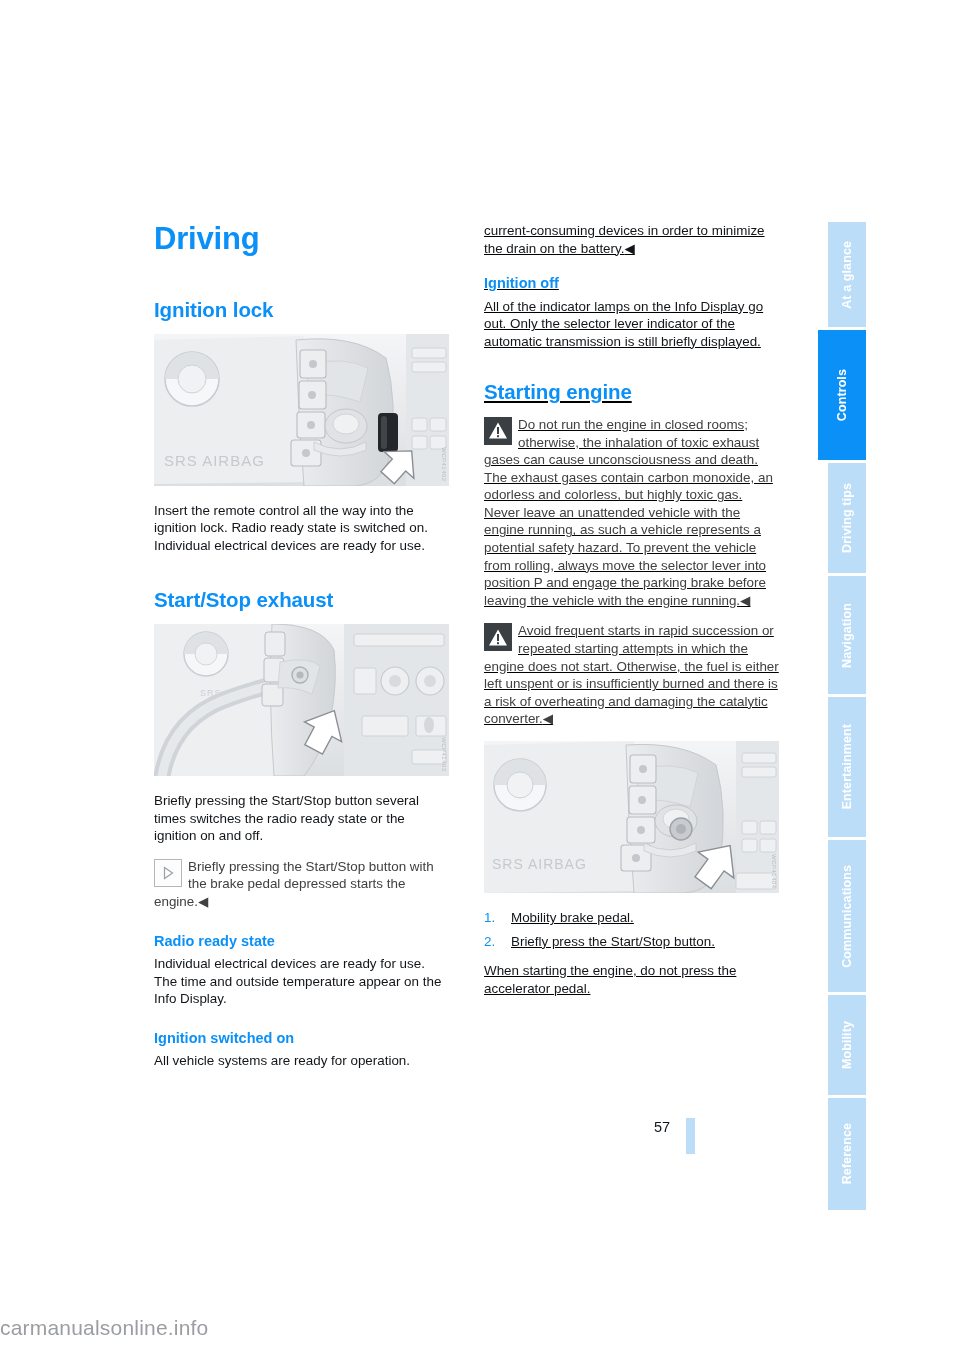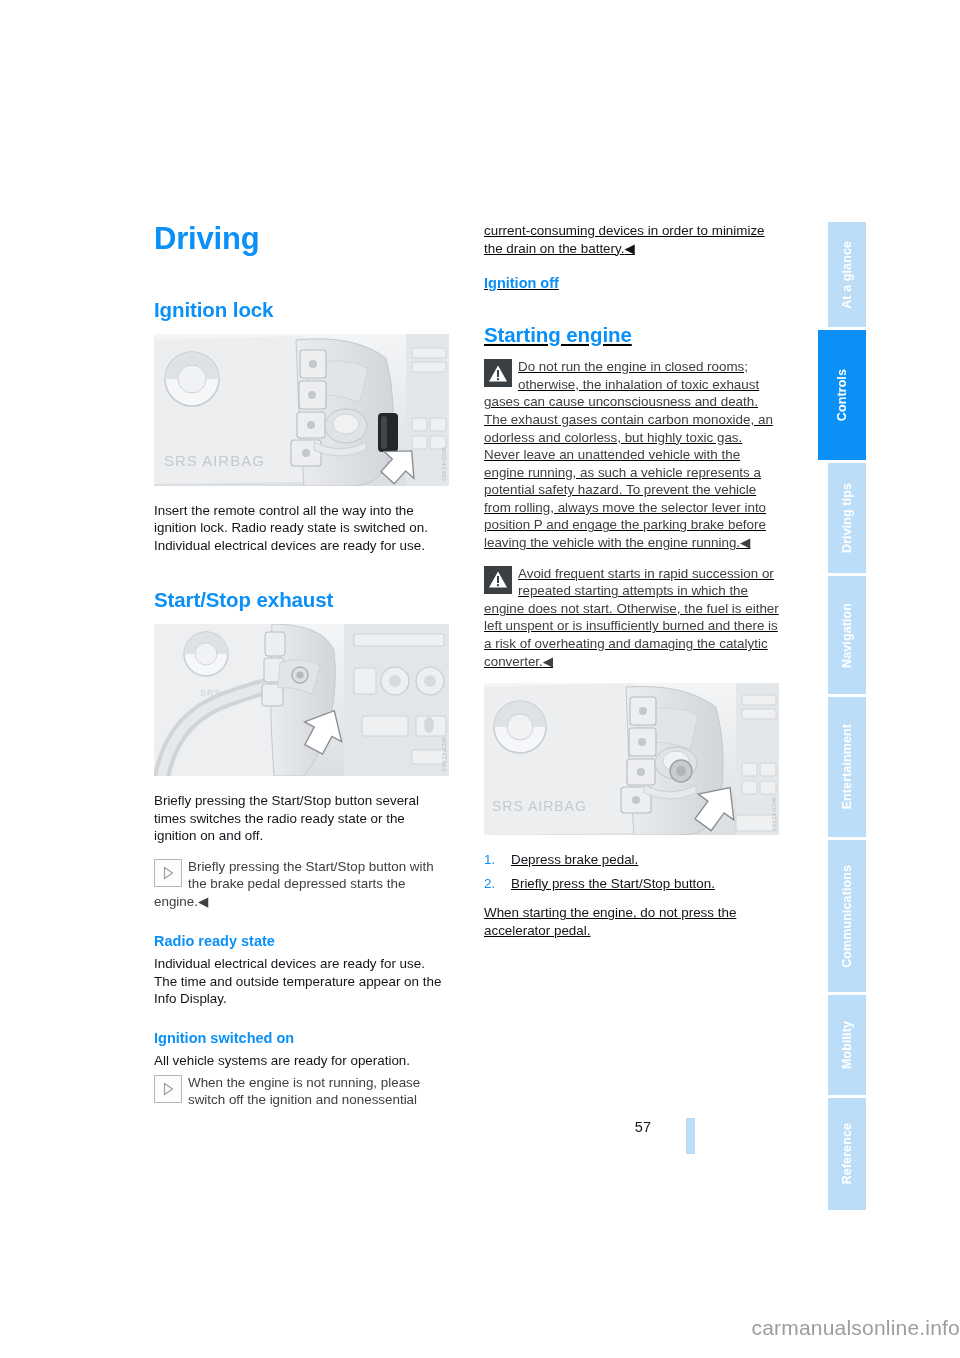--- a/index.html
+++ b/index.html
@@ -162,43 +162,43 @@
     position: absolute;
     left: 0;
     top: 0;
     color: #0a90f7;
     font-weight: normal;
   }
 
   
   #pagenum {
     position: absolute;
-    left: 623px;
+    left: 654px;
     top: 1119px;
     font-size: 14.5px;
     color: #12161a;
-    text-align: right;
+    text-align: left;
     width: 28px;
   }
   #pagebar {
     position: absolute;
     left: 686px;
     top: 1118px;
     width: 9px;
     height: 36px;
     background: #bcddf8;
   }
 
   
   #watermark {
     position: absolute;
     left: 0;
     top: 1316px;
     width: 960px;
-    text-align: right;
+    text-align: left;
     font-size: 21px;
     color: #9a9da1;
     letter-spacing: 0.2px;
   }
 </style>
 </head>
 <body>
 
 <div id="page">
 
@@ -352,36 +352,29 @@
       </span>
       <span class="txt"><span>Briefly pressing the Start/Stop button with the brake pedal depressed starts the engine.</span><span>◀</span></span>
     </div>
 
     <h3 class="sub">Radio ready state</h3>
     <p class="body">Individual electrical devices are ready for use. The time and outside temperature appear on the Info Display.</p>
 
     <h3 class="sub">Ignition switched on</h3>
     <p class="body tight">All vehicle systems are ready for operation.</p>
 
-    <div class="note" style="margin-top:4px">
-      <span class="glyph info">
-        <svg width="14" height="14" viewBox="0 0 14 14" aria-hidden="true">
-          <path d="M3.5 1.5 L11.5 7 L3.5 12.5 Z" fill="none" stroke="#9aa0a6" stroke-width="1.2"></path>
-        </svg>
-      </span>
-      <span class="txt">When the engine is not running, please switch off the ignition and nonessential</span>
-    </div>
 
   </div>
 
   <div class="col" id="col-right">
 
     <p class="body"><span>current-consuming devices in order to minimize the drain on the battery.</span><span>◀</span></p>
 
     <h3 class="sub" style="margin-top:18px">Ignition off</h3>
+    <p class="body">All of the indicator lamps on the Info Display go out. Only the selector lever indicator of the automatic transmission is still briefly displayed.</p>
 
     <h2 class="sec" style="margin-top:30px">Starting engine</h2>
 
     <div class="note">
       <span class="glyph warn">
         <svg width="20" height="19" viewBox="0 0 20 19" aria-hidden="true">
           <path d="M10 1.5 L19 17.5 L1 17.5 Z" fill="#ffffff"></path>
           <rect x="9" y="6" width="2" height="7" fill="#3a3f44"></rect>
           <rect x="9" y="14.2" width="2" height="2" fill="#3a3f44"></rect>
         </svg>
@@ -440,21 +433,21 @@
           <rect x="252" y="132" width="40" height="16" rx="2"></rect>
         </g>
         <path d="M222 146 L222 124 L210 124 L232 100 L254 124 L242 124 L242 146 Z" fill="#ffffff" stroke="#8b8f94" stroke-width="1.4" transform="rotate(36 232 124)"></path>
       </svg>
       <span class="edge-code">WCP41404</span>
     </div>
 
     <ol class="steps">
       <li>
         <span class="num">1.</span>
-        <span>Depress brake pedal.</span>
+        <span>Mobility brake pedal.</span>
       </li>
       <li>
         <span class="num">2.</span>
         <span>Briefly press the Start/Stop button.</span>
       </li>
     </ol>
 
     <p class="body">When starting the engine, do not press the accelerator pedal.</p>
 
   </div>

